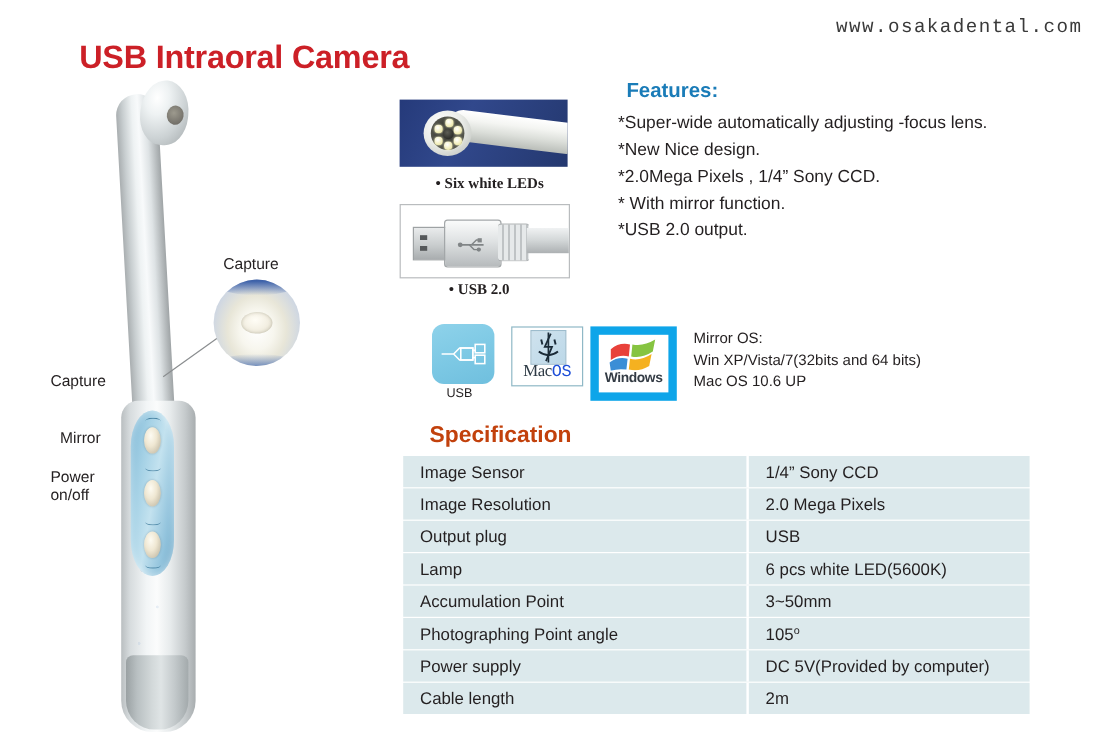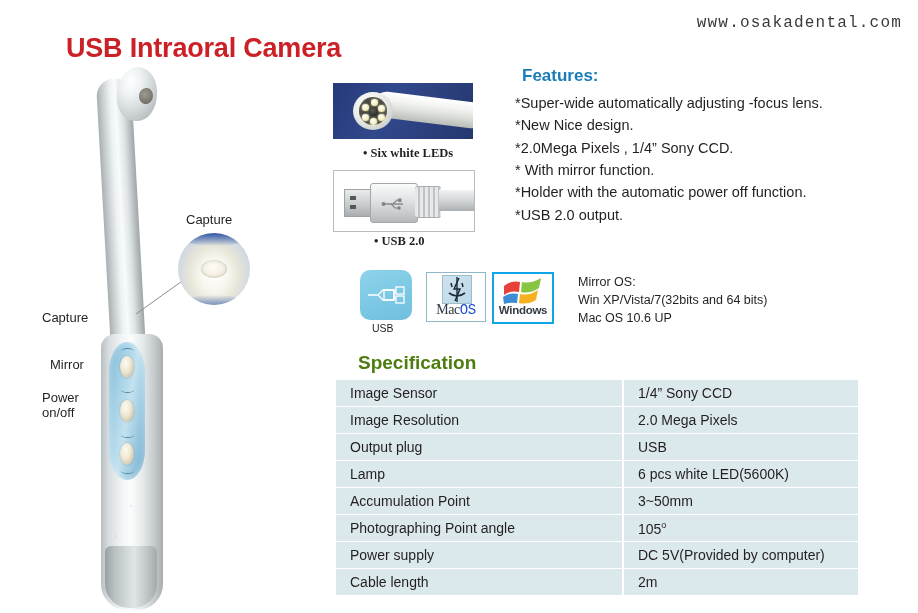--- a/index.html
+++ b/index.html
@@ -455,21 +455,21 @@
     color: #2e3a45;
     letter-spacing: -0.4px;
   }
   .mac-text .os { color: #1d4ed8; font-family: Liberation Mono, monospace; }
   .os-win {
     position: absolute;
     left: 132px;
     top: 2px;
     width: 58px;
     height: 48px;
-    border: 2px solid #0ea5e9;
+    border: 7px solid #0ea5e9;
     background: #ffffff;
     overflow: hidden;
   }
   .win-text {
     position: absolute;
     left: 0;
     top: 30px;
     width: 58px;
     text-align: center;
     font-size: 11.5px;
@@ -489,21 +489,21 @@
     white-space: nowrap;
   }
 
   
   #spec-title {
     position: absolute;
     left: 358px;
     top: 352px;
     font-size: 19px;
     font-weight: bold;
-    color: #4d7c0f;
+    color: #c2410c;
     white-space: nowrap;
   }
   #spec-table {
     position: absolute;
     left: 336px;
     top: 379px;
     width: 522px;
     border-collapse: separate;
     border-spacing: 0 1px;
   }
@@ -599,21 +599,20 @@
     <div class="usb-cable"></div>
   </div>
   <div class="photo-caption" id="caption-usb">• USB 2.0</div>
 
   <div id="features-title">Features:</div>
   <div id="features-list">
     <div>*Super-wide automatically adjusting -focus lens.</div>
     <div>*New Nice design.</div>
     <div>*2.0Mega Pixels , 1/4” Sony CCD.</div>
     <div>* With mirror function.</div>
-    <div>*Holder with the automatic power off function.</div>
     <div>*USB 2.0 output.</div>
   </div>
 
   <div id="os-icons">
     <div class="os-usb-badge">
       <svg width="52" height="50" viewBox="0 0 52 50">
         <g stroke="#ffffff" stroke-width="1.3" fill="none">
           <path d="M8 25 h10 l5 -5 h11 v10 h-11 l-5 -5"></path>
           <rect x="24" y="20" width="10" height="10"></rect>
           <rect x="36" y="17" width="8" height="7"></rect>

